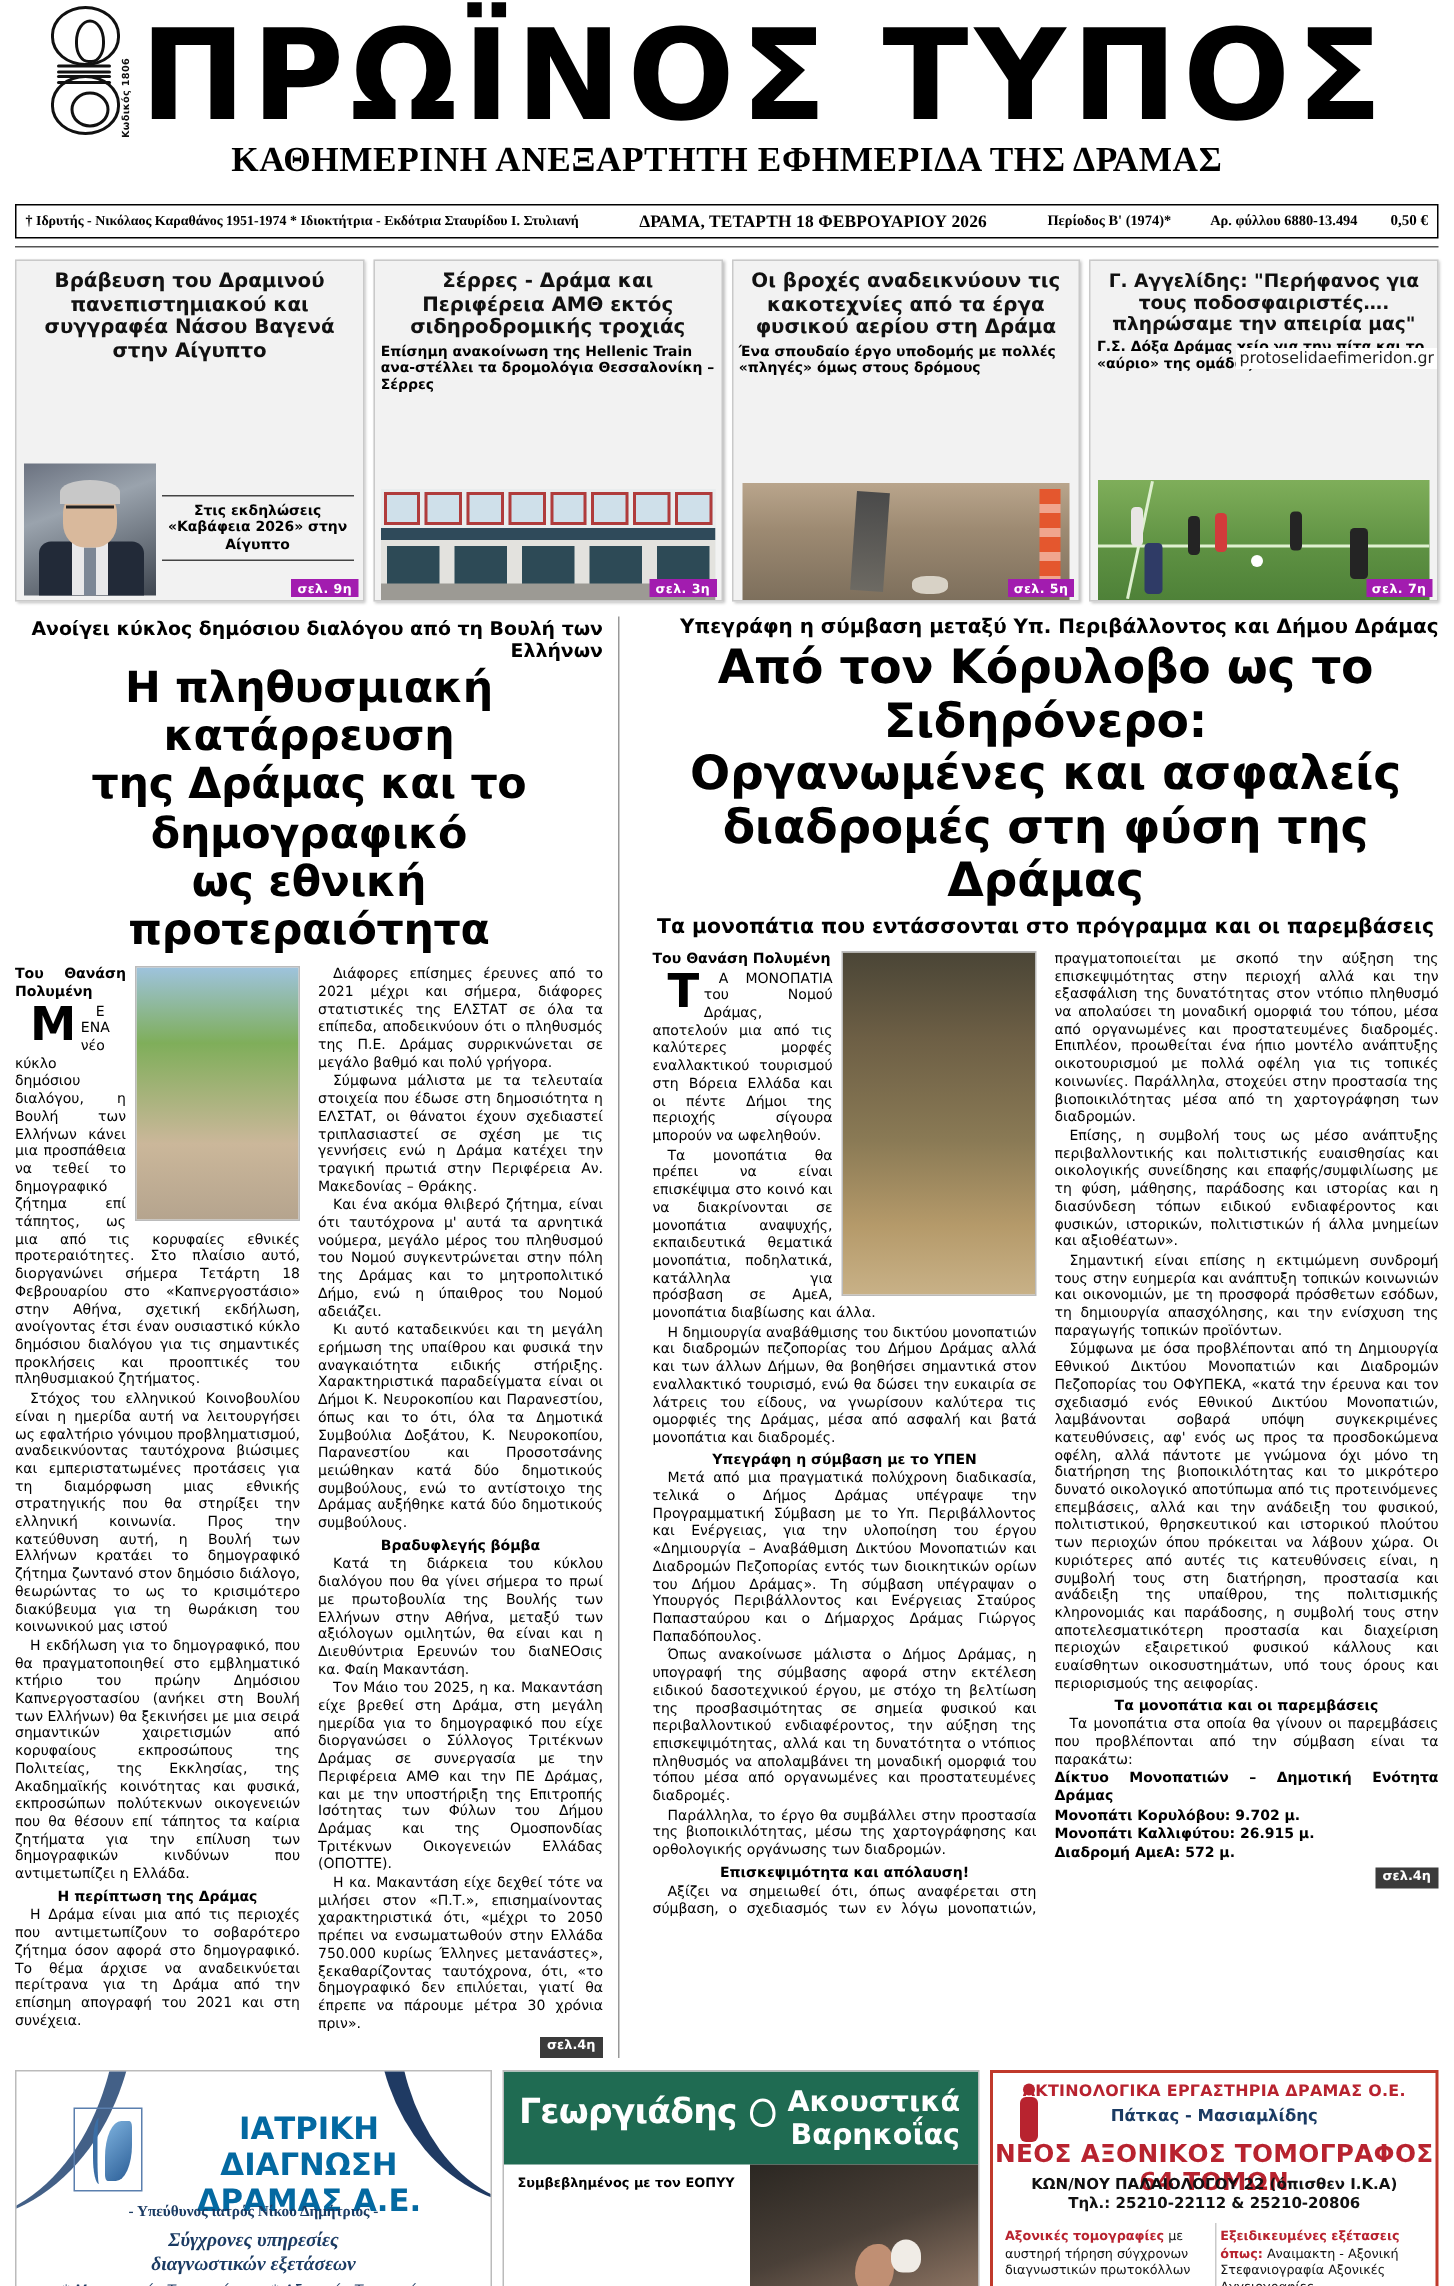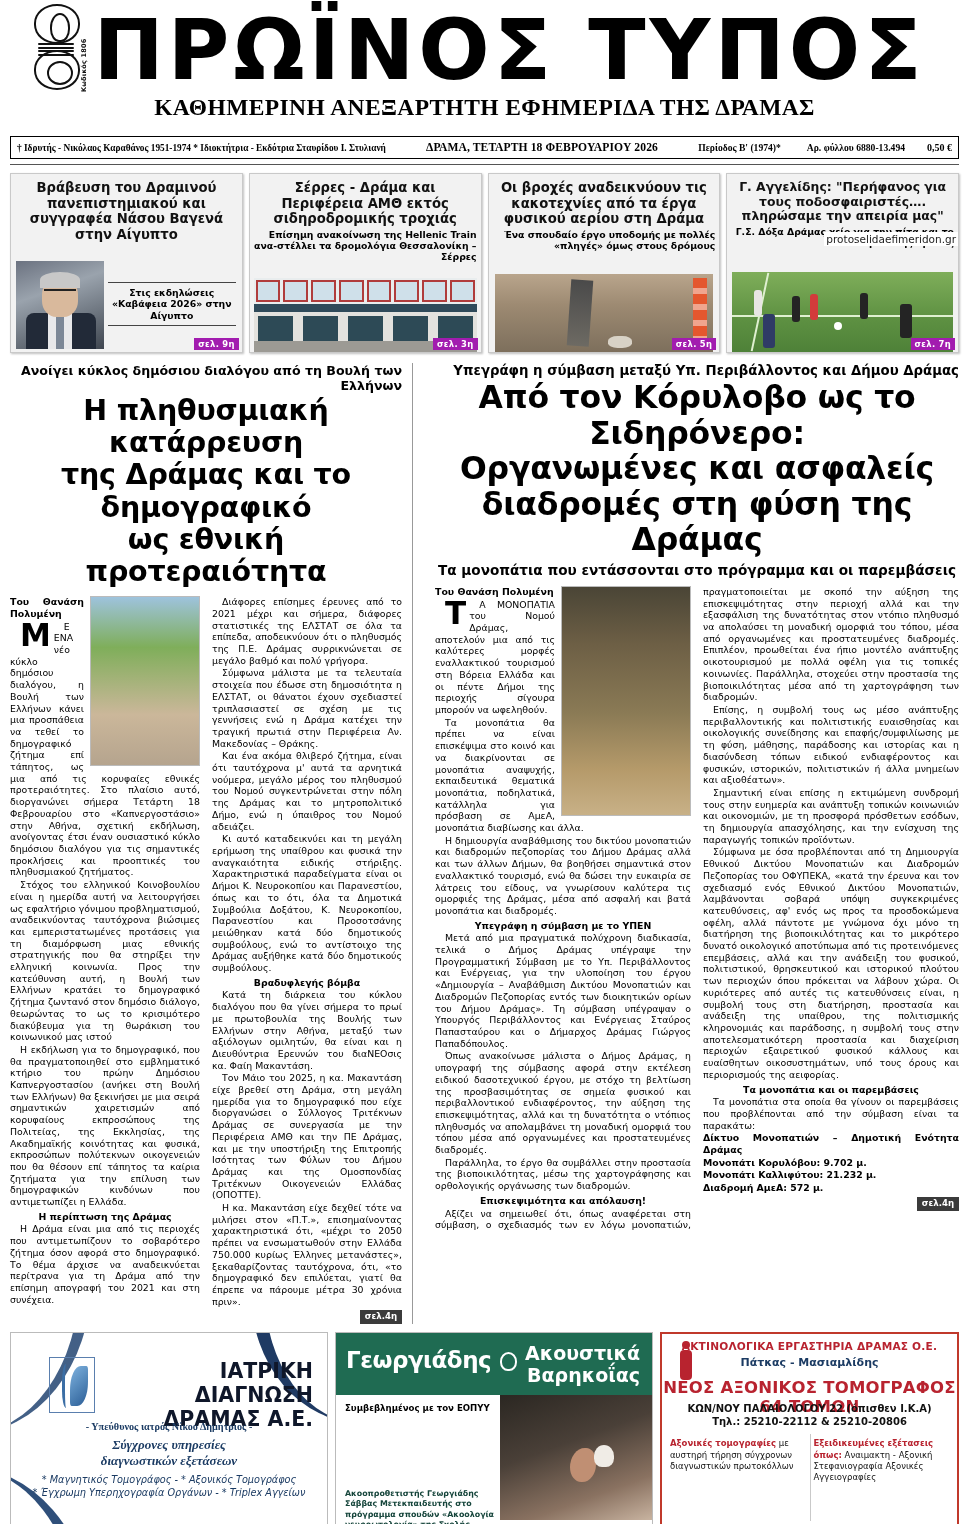--- a/index.html
+++ b/index.html
@@ -65,33 +65,33 @@
     padding:0 6px;
   }
   .infobar .founder { flex:0 0 auto; }
   .infobar .date { flex:1 1 auto; text-align:center; font-size:11.6px; letter-spacing:.1px;}
   .infobar .period { flex:0 0 auto; padding-right:26px; font-size:9.6px;}
   .infobar .issue { flex:0 0 auto; padding-right:22px; font-size:9.6px;}
   .infobar .price { flex:0 0 auto; font-size:10px;}
   .rule-thin { border-top:1px solid #555; margin-top:5px; }
 
   
-  .teasers { display:flex; gap:6px; margin-top:8px; height:180px; }
+  .teasers { display:flex; gap:6px; margin-top:8px; height:228px; }
   .teaser {
     flex:1 1 0; border:1px solid #c9c9c9; background:#f2f2f2;
     position:relative; overflow:hidden;
     box-shadow:1px 1px 2px rgba(0,0,0,.25);
   }
   .t-head {
     text-align:center; font-weight:bold; color:#111;
     padding:6px 4px 0; font-size:13.2px; line-height:15.5px;
   }
   .t-head.small { font-size:12.4px; line-height:14.6px;}
   .t-sub {
-    text-align:right; font-weight:bold; font-size:9.3px; line-height:11px;
+    text-align:left; font-weight:bold; font-size:9.3px; line-height:11px;
     padding:2px 4px 0;
   }
   .t-photo { position:absolute; bottom:0; overflow:hidden; }
   .pg {
     position:absolute; right:3px; bottom:2px;
     background:#a21caf; color:#fff; font-size:8.4px; font-weight:bold;
     padding:1px 4px; letter-spacing:.3px;
   }
   
   .t1 .t-photo { left:5px; width:88px; height:88px; bottom:3px;
@@ -214,21 +214,21 @@
     border-left:14px solid #1f3a63; border-radius:0 0 0 100%;}
   .ad1 .swoosh-bl { position:absolute; left:-50px; bottom:-60px; width:130px; height:150px;
     border-right:14px solid #2f4f7a; border-radius:0 100% 0 0;}
   .ad1-logo { position:absolute; left:38px; top:24px; width:46px; height:56px;
     border:1.5px solid #5a7fae; }
   .ad1-logo .snake { position:absolute; left:12px; top:6px; width:10px; height:44px;
     border-left:3px solid #3b6ea5; border-radius:40%;}
   .ad1-logo .leaf { position:absolute; left:20px; top:8px; width:18px; height:40px;
     background:linear-gradient(135deg,#7fb3df,#2a5d96); border-radius:60% 10% 60% 10%;}
   .ad1-title { position:absolute; left:88px; top:26px; right:14px;
-    color:#0f172a; font-weight:bold; font-size:20.5px; line-height:24px; text-align:right;}
+    color:#0369a1; font-weight:bold; font-size:20.5px; line-height:24px; text-align:center;}
   .ad1-title .l2 { display:block; }
   .ad1-resp { position:absolute; left:0; right:0; top:88px; text-align:center;
     font-family:"Liberation Serif", serif; font-weight:bold; font-size:10.2px; color:#1b3b63;}
   .ad1-serv { position:absolute; left:0; right:0; top:104px; text-align:center;
     font-family:"Liberation Serif", serif; font-style:italic; font-weight:bold;
     font-size:13px; line-height:16px; color:#1b3b63;}
   .ad1-list { position:absolute; left:0; right:0; top:140px; text-align:center;
     font-style:italic; font-size:9.7px; line-height:13px; color:#1b3b63;}
 
   
@@ -430,21 +430,21 @@
         <p>Παράλληλα, το έργο θα συμβάλλει στην προστασία της βιοποικιλότητας, μέσω της χαρτογράφησης και ορθολογικής οργάνωσης των διαδρομών.</p>
         <p class="sub-h">Επισκεψιμότητα και απόλαυση!</p>
         <p>Αξίζει να σημειωθεί ότι, όπως αναφέρεται στη σύμβαση, ο σχεδιασμός των εν λόγω μονοπατιών, πραγματοποιείται με σκοπό την αύξηση της επισκεψιμότητας στην περιοχή αλλά και την εξασφάλιση της δυνατότητας στον ντόπιο πληθυσμό να απολαύσει τη μοναδική ομορφιά του τόπου, μέσα από οργανωμένες και προστατευμένες διαδρομές. Επιπλέον, προωθείται ένα ήπιο μοντέλο ανάπτυξης οικοτουρισμού με πολλά οφέλη για τις τοπικές κοινωνίες. Παράλληλα, στοχεύει στην προστασία της βιοποικιλότητας μέσα από τη χαρτογράφηση των διαδρομών.</p>
         <p>Επίσης, η συμβολή τους ως μέσο ανάπτυξης περιβαλλοντικής και πολιτιστικής ευαισθησίας και οικολογικής συνείδησης και επαφής/συμφιλίωσης με τη φύση, μάθησης, παράδοσης και ιστορίας και η διασύνδεση τόπων ειδικού ενδιαφέροντος και φυσικών, ιστορικών, πολιτιστικών ή άλλα μνημείων και αξιοθέατων».</p>
         <p>Σημαντική είναι επίσης η εκτιμώμενη συνδρομή τους στην ευημερία και ανάπτυξη τοπικών κοινωνιών και οικονομιών, με τη προσφορά πρόσθετων εσόδων, τη δημιουργία απασχόλησης, και την ενίσχυση της παραγωγής τοπικών προϊόντων.</p>
         <p>Σύμφωνα με όσα προβλέπονται από τη Δημιουργία Εθνικού Δικτύου Μονοπατιών και Διαδρομών Πεζοπορίας του ΟΦΥΠΕΚΑ, «κατά την έρευνα και τον σχεδιασμό ενός Εθνικού Δικτύου Μονοπατιών, λαμβάνονται σοβαρά υπόψη συγκεκριμένες κατευθύνσεις, αφ' ενός ως προς τα προσδοκώμενα οφέλη, αλλά πάντοτε με γνώμονα όχι μόνο τη διατήρηση της βιοποικιλότητας και το μικρότερο δυνατό οικολογικό αποτύπωμα από τις προτεινόμενες επεμβάσεις, αλλά και την ανάδειξη του φυσικού, πολιτιστικού, θρησκευτικού και ιστορικού πλούτου των περιοχών όπου πρόκειται να λάβουν χώρα. Οι κυριότερες από αυτές τις κατευθύνσεις είναι, η συμβολή τους στη διατήρηση, προστασία και ανάδειξη της υπαίθρου, της πολιτισμικής κληρονομιάς και παράδοσης, η συμβολή τους στην αποτελεσματικότερη προστασία και διαχείριση περιοχών εξαιρετικού φυσικού κάλλους και ευαίσθητων οικοσυστημάτων, υπό τους όρους και περιορισμούς της αειφορίας.</p>
         <p class="sub-h">Τα μονοπάτια και οι παρεμβάσεις</p>
         <p>Τα μονοπάτια στα οποία θα γίνουν οι παρεμβάσεις που προβλέπονται από την σύμβαση είναι τα παρακάτω:</p>
         <p class="trail">Δίκτυο Μονοπατιών – Δημοτική Ενότητα Δράμας</p>
         <p class="trail">Μονοπάτι Κορυλόβου: 9.702 μ.</p>
-        <p class="trail">Μονοπάτι Καλλιφύτου: 21.232 μ.</p>
+        <p class="trail">Μονοπάτι Καλλιφύτου: 26.915 μ.</p>
         <p class="trail">Διαδρομή ΑμεΑ: 572 μ.</p>
         <span class="endpage">σελ.4η</span>
       </div>
     </div>
   </div>
 
   <div class="ads">
 
     <div class="ad ad1">
       <div class="swoosh-tl"></div>

